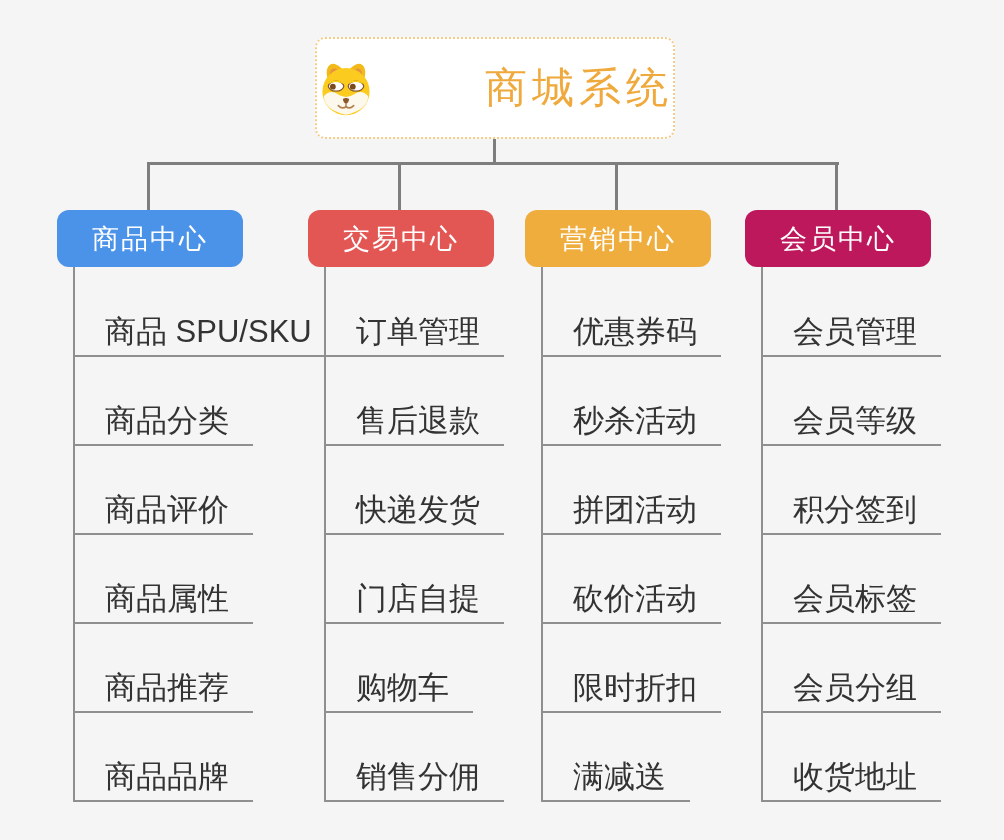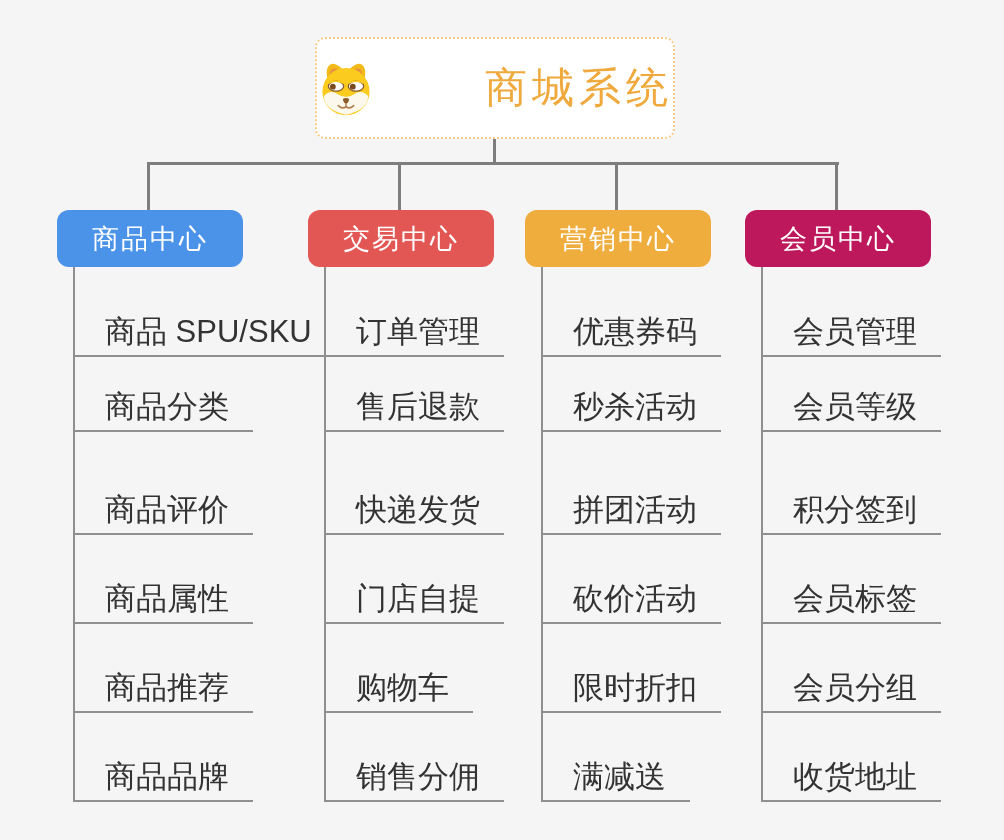--- a/index.html
+++ b/index.html
@@ -43,21 +43,21 @@
   }
   .trunk{position:absolute;left:16px;top:57px;width:2px;height:535px;background:#8f8f8f;}
   .tree-item{
     position:absolute;left:16px;
     white-space:nowrap;font-size:31px;color:#333333;
     line-height:34px;height:34px;
     padding:0 24px 6px 32px;
     border-bottom:2px solid #8f8f8f;
   }
   .row-0{top:105px;}
-  .row-1{top:180px;padding-left:32px;}
+  .row-1{top:194px;padding-left:32px;}
   .row-2{top:283px;}
   .row-3{top:372px;}
   .row-4{top:461px;}
   .row-5{top:550px;}
 </style>
 </head>
 <body>
 
 <div class="canvas" style="background: rgb(245, 245, 246);">
 

